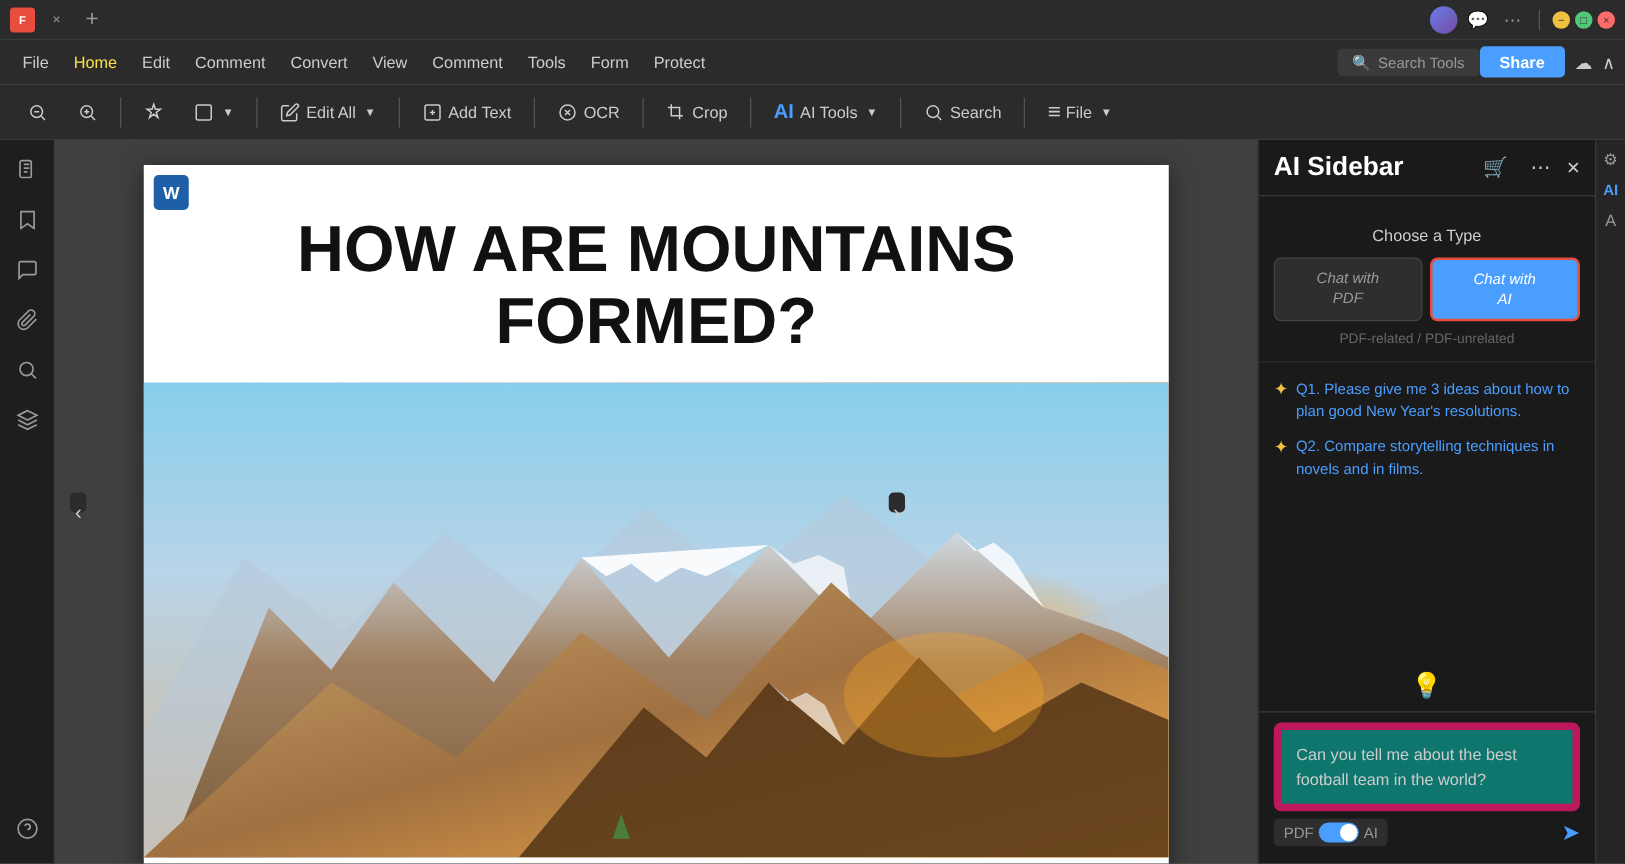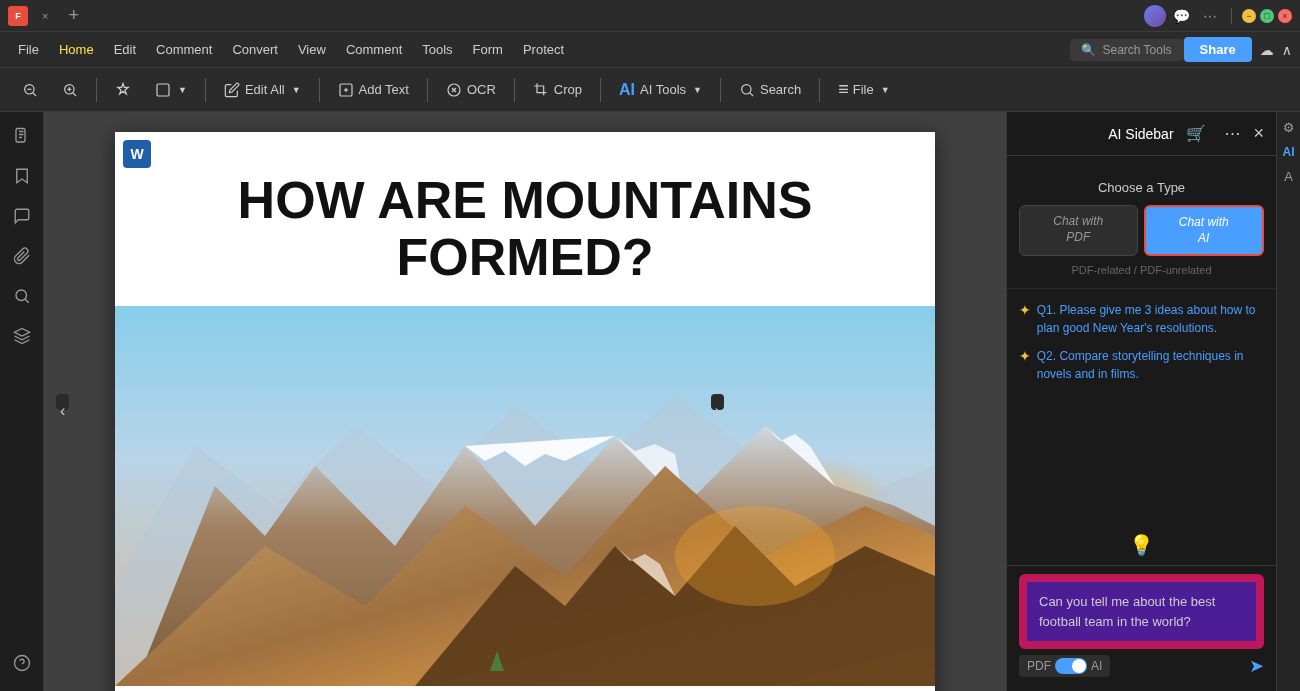--- a/index.html
+++ b/index.html
@@ -53,21 +53,21 @@
 
     
     .mountain-scene { width: 100%; height: 380px; }
 
     
     .w-icon { position: absolute; top: 8px; left: 8px; background: #1e5fa8; color: white; width: 28px; height: 28px; border-radius: 4px; display: flex; align-items: center; justify-content: center; font-size: 14px; font-weight: bold; }
 
     
     .ai-sidebar { width: 270px; background: #1a1a1a; border-left: 1px solid #3a3a3a; display: flex; flex-direction: column; }
     .ai-sidebar-header { display: flex; align-items: center; padding: 10px 12px; border-bottom: 1px solid #3a3a3a; gap: 8px; }
-    .ai-sidebar-title { font-size: 14px; font-weight: 400; flex: 1; text-align: right; }
+    .ai-sidebar-title { font-size: 21px; font-weight: 700; flex: 1; }
     .ai-header-icon { color: #ccc; cursor: pointer; font-size: 16px; padding: 2px 5px; }
     .ai-close { color: #ccc; cursor: pointer; font-size: 18px; }
 
     
     .type-section { padding: 12px; border-bottom: 1px solid #2a2a2a; }
     .type-label { font-size: 13px; color: #ccc; text-align: center; margin-bottom: 10px; margin-top: 12px; }
     .type-buttons { display: flex; gap: 6px; font-style: italic; }
     .type-btn { flex: 1; padding: 8px 6px; border-radius: 6px; text-align: center; font-size: 12px; cursor: pointer; line-height: 1.3; }
     .type-btn.inactive { background: #2e2e2e; color: #999; border: 1px solid #444; }
     .type-btn.active { background: #4a9eff; color: white; border: 2px solid #e74c3c; }
@@ -79,21 +79,21 @@
     .prompt-section .prompt-title { font-size: 13px; color: #ccc; font-weight: 600; margin-bottom: 8px; }
     .prompt-item { display: flex; align-items: flex-start; gap: 6px; margin-bottom: 10px; }
     .prompt-star { color: #f0c040; font-size: 14px; margin-top: 1px; flex-shrink: 0; }
     .prompt-text { font-size: 12px; color: #4a9eff; line-height: 1.5; cursor: pointer; }
 
     
     .lightbulb-area { padding: 8px 12px; display: flex; justify-content: center; color: #666; font-size: 20px; }
 
     
     .input-area { padding: 8px 12px; border-top: 1px solid #3a3a3a; }
-    .input-box { background: #4c1d95; border: 8px solid #be185d; border-radius: 6px; padding: 10px 12px; font-size: 13px; color: #ccc; min-height: 60px; line-height: 1.5; position: relative; }
+    .input-box { background: #0f766e; border: 6px solid #be185d; border-radius: 6px; padding: 10px 12px; font-size: 13px; color: #ccc; min-height: 60px; line-height: 1.5; position: relative; }
     .input-toolbar { display: flex; align-items: center; padding: 6px 0; gap: 8px; }
     .input-tool-label { font-size: 12px; color: #999; background: #2e2e2e; padding: 3px 8px; border-radius: 4px; cursor: pointer; display: flex; align-items: center; gap: 4px; }
     .toggle-container { display: flex; align-items: center; gap: 4px; }
     .toggle { width: 32px; height: 16px; background: #4a9eff; border-radius: 8px; position: relative; cursor: pointer; }
     .toggle-knob { width: 14px; height: 14px; background: white; border-radius: 50%; position: absolute; top: 1px; right: 1px; }
     .send-btn { margin-left: auto; color: #4a9eff; font-size: 18px; cursor: pointer; }
 
     
     .nav-arrow { position: absolute; bottom: 50%; color: #ccc; font-size: 16px; cursor: pointer; background: #2b2b2b; padding: 8px 4px; border-radius: 4px; }
     .nav-arrow.left { left: 0; }

